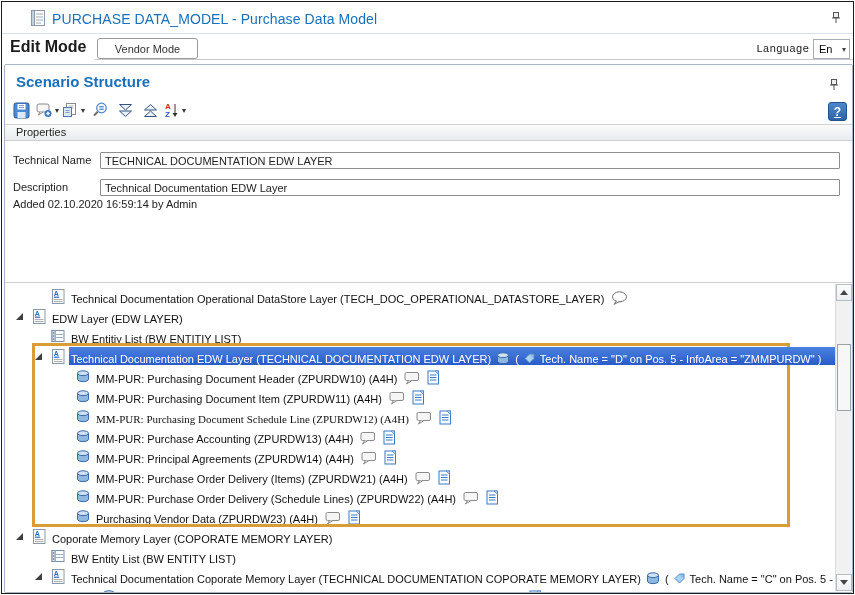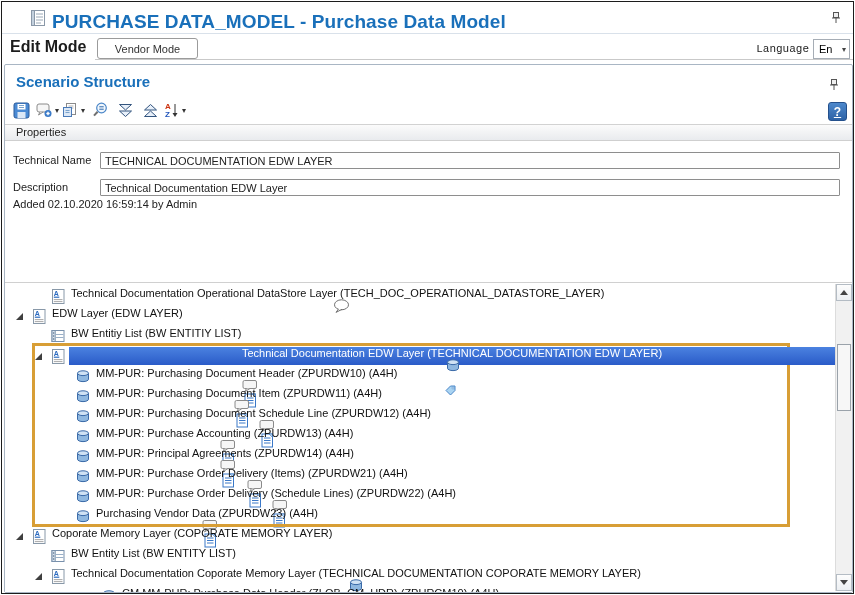--- a/index.html
+++ b/index.html
@@ -3,21 +3,21 @@
 <meta charset="utf-8">
 <style>
   * { margin:0; padding:0; box-sizing:border-box; }
   html,body { background:#fff; }
   body { width:855px; height:595px; font-family:"Liberation Sans", sans-serif; }
   .window { position:relative; width:853px; height:593px; margin:1px; border:1px solid #1c1c1c; background:#fff; overflow:hidden; }
 
   
   .titlebar { position:absolute; top:0; left:0; right:0; height:32px; border-bottom:1px solid #d9e1ea; background:#fff; }
   .wicon { position:absolute; left:28px; top:7px; }
-  .wtitle { position:absolute; left:50px; top:9px; font-size:19px; font-weight:bold; color:#1a70ba; letter-spacing:0.1px; }
+  .wtitle { position:absolute; left:50px; top:9px; font-size:14px; font-weight:normal; color:#1a70ba; letter-spacing:0.1px; }
   .pin { position:absolute; cursor:pointer; }
   .pin-top { right:11px; top:8px; }
 
   
   .modebar { position:absolute; top:33px; left:0; right:0; height:25px; background:#fff; }
   .editmode { position:absolute; left:8px; top:3px; font-size:16px; font-weight:bold; color:#1c1c1c; }
   .commentbtn { position:absolute; left:95px; top:3px; width:101px; height:21px; background:#fff; border:1px solid #9b9b9b; border-radius:3px; font-family:"Liberation Sans",sans-serif; font-size:11px; color:#333; cursor:pointer; }
   .modedivider { position:absolute; left:93px; right:0; bottom:0; height:1px; background:#c9c9c9; }
   .langlabel { position:absolute; right:44px; top:8px; font-size:11px; color:#222;font-family:Liberation Mono, monospace; }
   .langselect { position:absolute; right:3px; top:4px; width:37px; height:20px; border:1px solid #a6adb5; background:#fff; display:flex; align-items:center; padding:0 3px 0 5px; font-size:11px; cursor:pointer; }
@@ -42,21 +42,21 @@
   .added { position:absolute; left:8px; top:133px; font-size:11px; color:#222; }
 
   
   .tree { position:absolute; left:0; right:0; top:217px; bottom:0; border-top:1px solid #d0d0d0; background:#fff; overflow:hidden; }
   .hbox { position:absolute; left:27px; top:60px; width:758px; height:184px; border:3px solid #d89e35; z-index:1; pointer-events:none; }
   .rows { position:absolute; left:0; top:0; right:17px; bottom:0; overflow:hidden; }
   .trow { position:absolute; left:0; width:100%; height:20px; display:flex; align-items:center; font-size:11px; color:#111; white-space:nowrap; cursor:default; }
   .trow.selected { z-index:2; }
   .exp { width:17px; display:inline-flex; align-items:center; flex:none; }
   .ticon { flex:none; display:inline-flex; margin-right:4px; }
-  .rc { display:inline-flex; align-items:center; height:18px; padding:0 2px;flex-direction:column; }
+  .rc { display:inline-flex; align-items:flex-end; height:18px; padding:0 2px; }
   .rc.sel { flex:1; background:linear-gradient(#4b82e0,#2a5bc8); color:#fff; }
   .cyl { margin:0 4px 0 5px; display:inline-flex; }
   .paren { margin:0 3px 0 1px; }
   .tagic { margin:0 4px 0 1px; display:inline-flex; }
   .badge { display:inline-flex; margin-left:7px; cursor:pointer; }
 
   
   .vscroll { position:absolute; right:0; top:1px; bottom:1px; width:17px; background:#f1f1f1; border-left:1px solid #dcdcdc; }
   .sbtn { position:absolute; left:0; width:16px; height:17px; background:linear-gradient(#fdfdfd,#eceff2); border:1px solid #b4bcc4; display:flex; align-items:center; justify-content:center; cursor:pointer; }
   .sbtn.up { top:0; } .sbtn.down { bottom:0; }
@@ -328,21 +328,21 @@
                 <svg width="13" height="15" viewBox="0 0 13 15">
                   <rect x="1" y="1" width="10.5" height="13" fill="#fff" stroke="#3a78c8"></rect>
                   <path d="M8 1 h3.5 v3.5 z" fill="#bcd6f0" stroke="#3a78c8" stroke-width="0.6"></path>
                   <line x1="3" y1="5" x2="9.5" y2="5" stroke="#3a78c8"></line>
                   <line x1="3" y1="7.5" x2="9.5" y2="7.5" stroke="#3a78c8"></line>
                   <line x1="3" y1="10" x2="9.5" y2="10" stroke="#3a78c8"></line>
                 </svg>
               </span>
             </span>
           </div>
-          <div class="trow" style="top: 123px; padding-left: 71px;">
+          <div class="trow" style="top: 123px; padding-left: 71px; font-family: Liberation Serif, serif;">
             <span class="ticon">
               <svg width="14" height="13" viewBox="0 0 14 13">
                 <path d="M1.5 3.2 v6 a5.5 2.4 0 0 0 11 0 v-6" fill="#8fb8e0" stroke="#3a6aa8"></path>
                 <ellipse cx="7" cy="3.2" rx="5.5" ry="2.4" fill="#cfe2f4" stroke="#3a6aa8"></ellipse>
               </svg>
             </span>
             <span class="rc">
               <span>MM-PUR: Purchasing Document Schedule Line (ZPURDW12) (A4H)</span>
               <span class="badge">
                 <svg width="16" height="14" viewBox="0 0 16 14">

